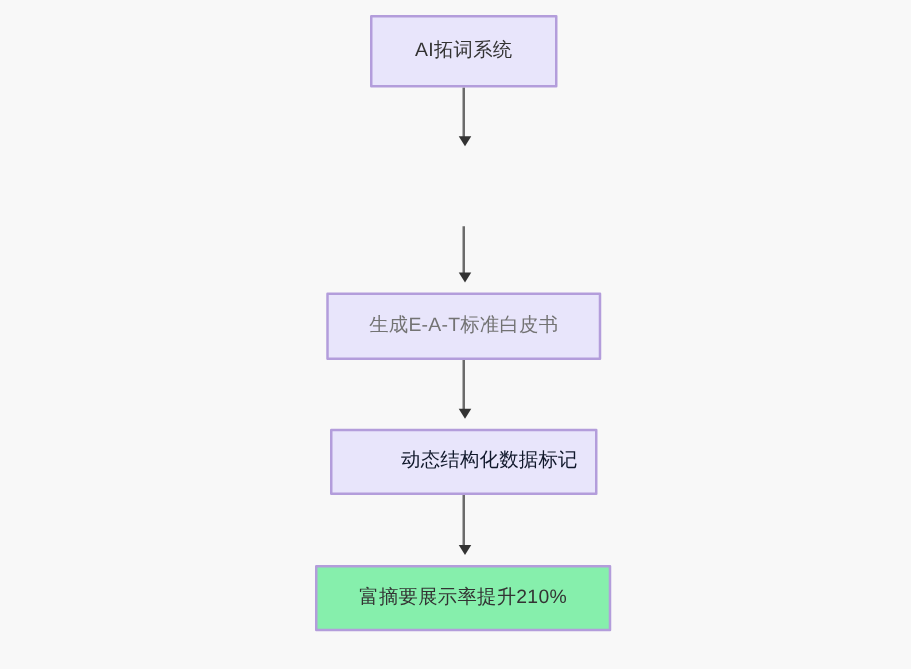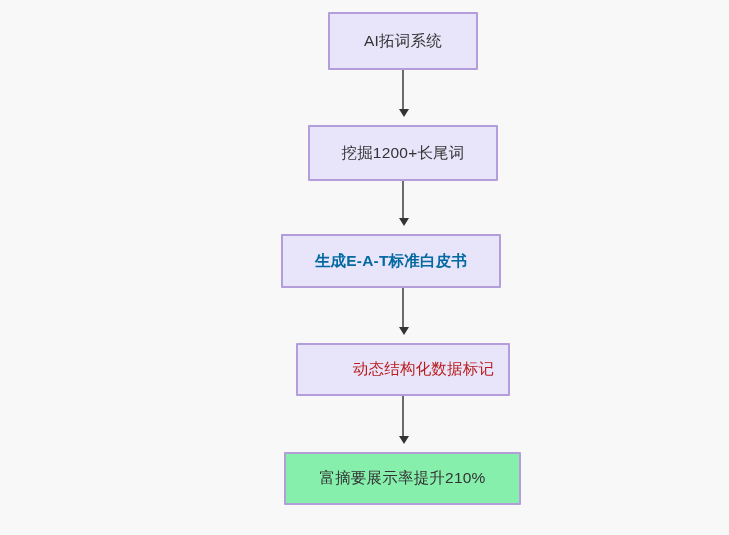--- a/index.html
+++ b/index.html
@@ -11,21 +11,20 @@
     height: 535px;
     background: #f8f8f8;
     font-family: "Liberation Sans", "DejaVu Sans", sans-serif;
     overflow: hidden;
     position: relative;
   }
   #flowchart-canvas {
     position: relative;
     width: 597px;
     height: 535px;
-    margin-left: 32px;
   }
   .node {
     position: absolute;
     box-sizing: border-box;
     background: #e8e5fb;
     border: 2px solid #b39ddb;
     border-radius: 1px;
     display: flex;
     align-items: center;
     justify-content: center;
@@ -74,26 +73,23 @@
     <div class="edge-head" style="top: 39px; border-top-color: rgb(51, 51, 51);"></div>
   </div>
   <div class="edge" id="edge-3" style="left: 371px; top: 396px; height: 48px;">
     <div class="edge-line" style="height: 42px; background: rgb(107, 107, 107); left: -1px;"></div>
     <div class="edge-head" style="top: 40px; border-top-color: rgb(51, 51, 51);"></div>
   </div>
 
   <div class="node" id="node-0" style="left: 296px; top: 12px; width: 150px; height: 58px; background: rgb(232, 229, 251); border-color: rgb(179, 157, 219); color: rgb(51, 51, 51);">
     <span>AI拓词系统</span>
   </div>
-  <div class="node" id="node-1" style="left: 276px; top: 125px; width: 190px; height: 56px; background: rgb(232, 229, 251); border-color: rgb(179, 157, 219); color: rgb(51, 51, 51);">
-    <span>挖掘1200+长尾词</span>
-  </div>
-  <div class="node" id="node-2" style="left: 249px; top: 234px; width: 220px; height: 54px; background: rgb(232, 229, 251); border-color: rgb(179, 157, 219); color: #0369a1; font-weight: bold;">
+  <div class="node" id="node-2" style="left: 261px; top: 234px; width: 220px; height: 54px; background: rgb(232, 229, 251); border-color: rgb(179, 157, 219); color: #737373;">
     <span>生成E-A-T标准白皮书</span>
   </div>
-  <div class="node" id="node-3" style="left: 264px; top: 343px; width: 214px; height: 53px; background: rgb(232, 229, 251); border-color: rgb(179, 157, 219); color: #b91c1c; padding-left: 41px;">
+  <div class="node" id="node-3" style="left: 264px; top: 343px; width: 214px; height: 53px; background: rgb(232, 229, 251); border-color: rgb(179, 157, 219); color: #0f172a; padding-left: 41px;">
     <span>动态结构化数据标记</span>
   </div>
   <div class="node" id="node-4" style="left: 252px; top: 452px; width: 237px; height: 53px; background: #86efac; border-color: rgb(179, 157, 219); color: rgb(51, 51, 51);">
     <span>富摘要展示率提升210%</span>
   </div>
 
 </div>
 
 </body></html>

